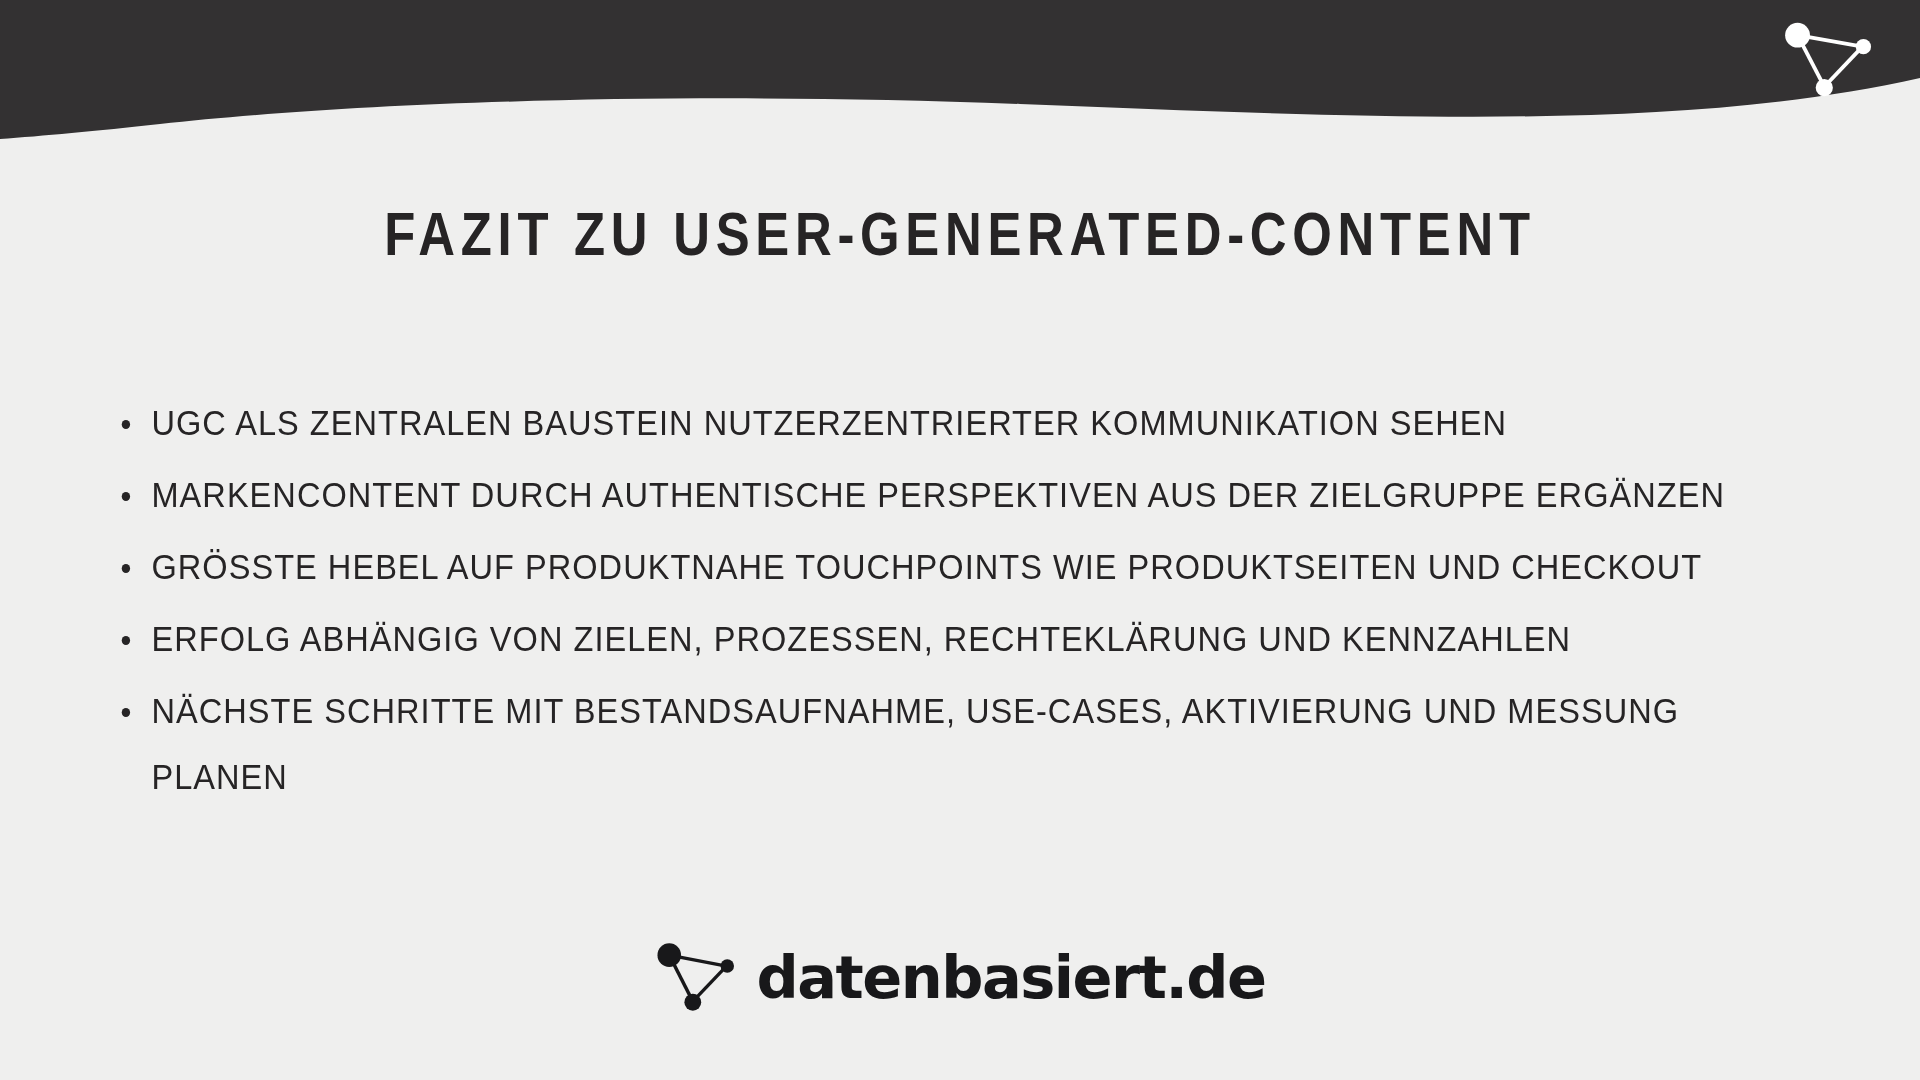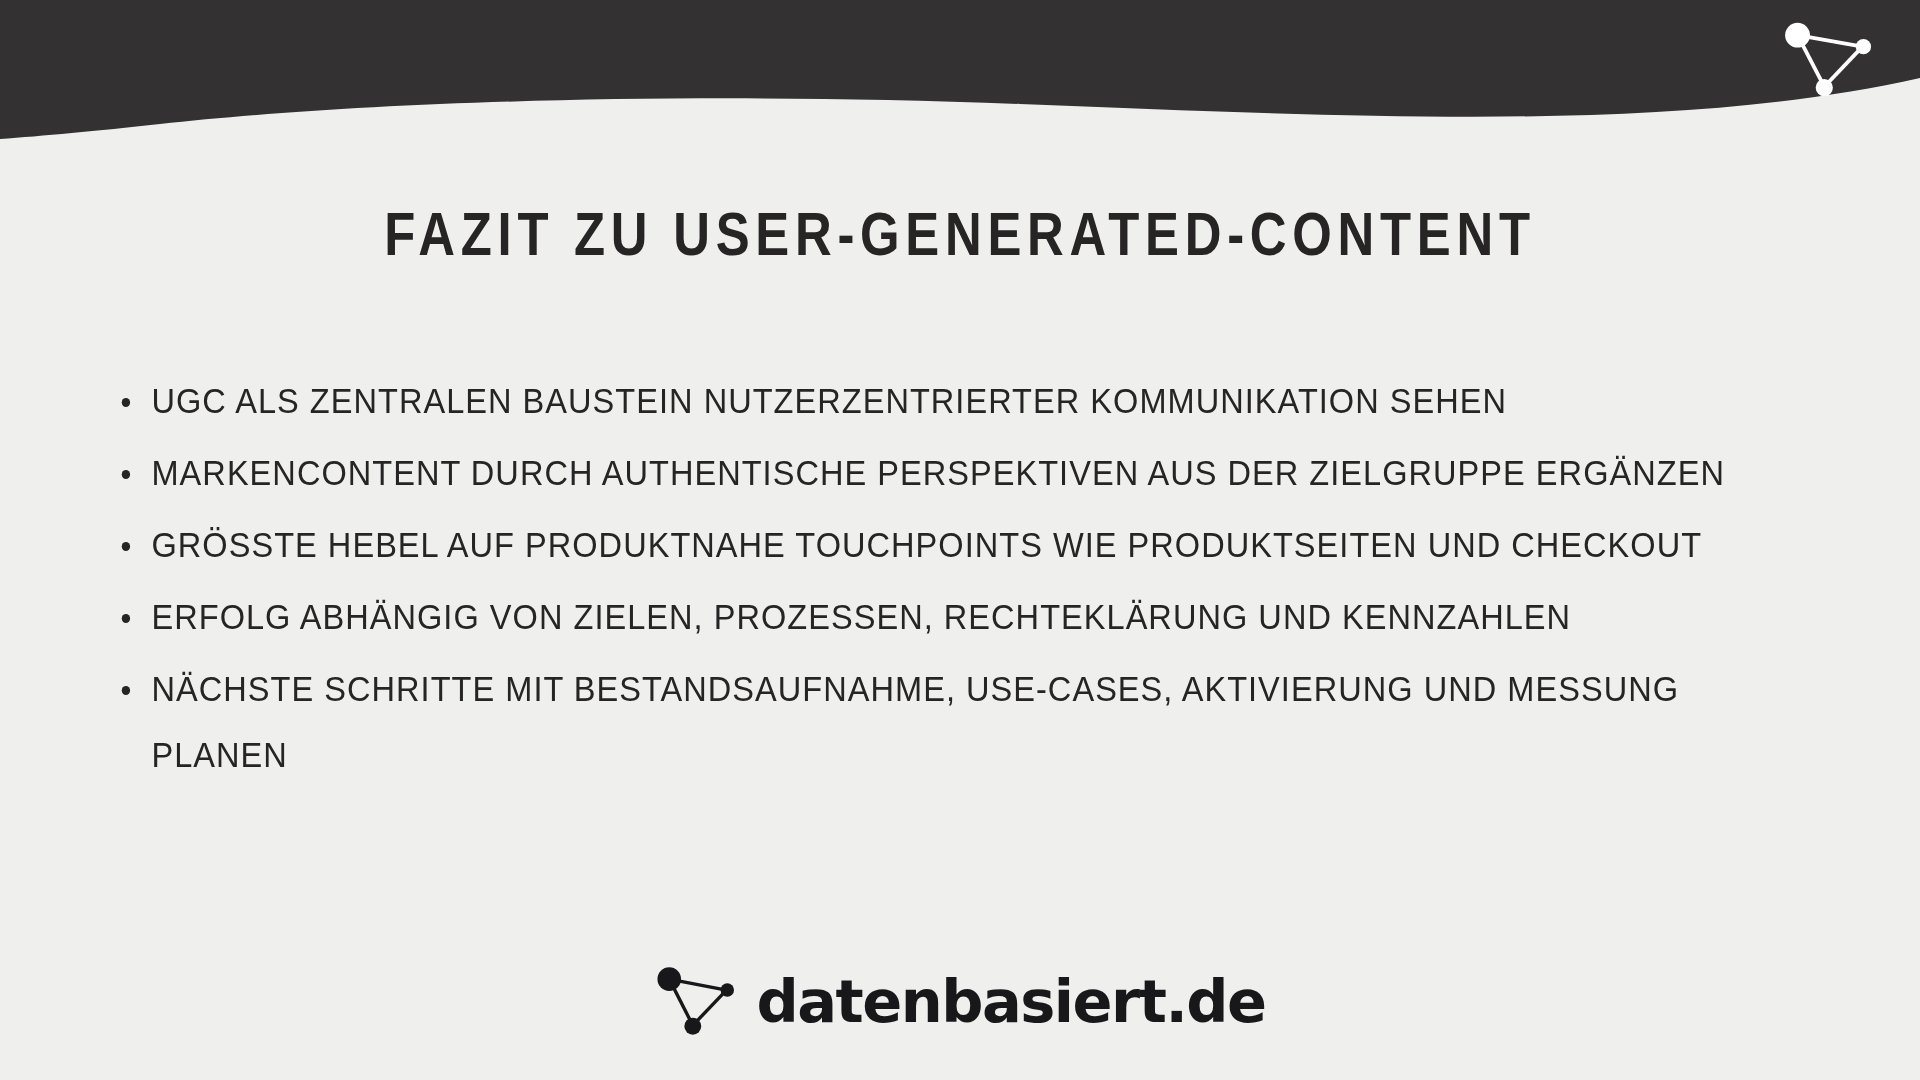--- a/index.html
+++ b/index.html
@@ -52,21 +52,21 @@
     color: #262425;
     transform: scaleX(0.82);
     transform-origin: center top;
     white-space: nowrap;
     z-index: 2;
   }
 
   
   .bullet-list {
     position: absolute;
-    top: 368px;
+    top: 390px;
     left: 118px;
     width: 1740px;
     list-style: none;
     z-index: 2;
   }
 
   .bullet-item {
     position: relative;
     padding-left: 36px;
     margin-bottom: 6px;
@@ -95,21 +95,20 @@
   .footer-logo {
     position: absolute;
     left: 0;
     top: 940px;
     width: 1920px;
     display: flex;
     align-items: center;
     justify-content: center;
     gap: 16px;
     z-index: 2;
-    margin-top: 24px;
   }
   .footer-logo-mark { width: 86px; height: 74px; flex: none; }
   .footer-logo-mark svg { display: block; width: 100%; height: 100%; }
   .footer-logo-text {
     font-family: "DejaVu Sans", sans-serif;
     font-weight: 700;
     font-size: 59px;
     letter-spacing: -1.5px;
     color: #18181a;
     line-height: 1;

